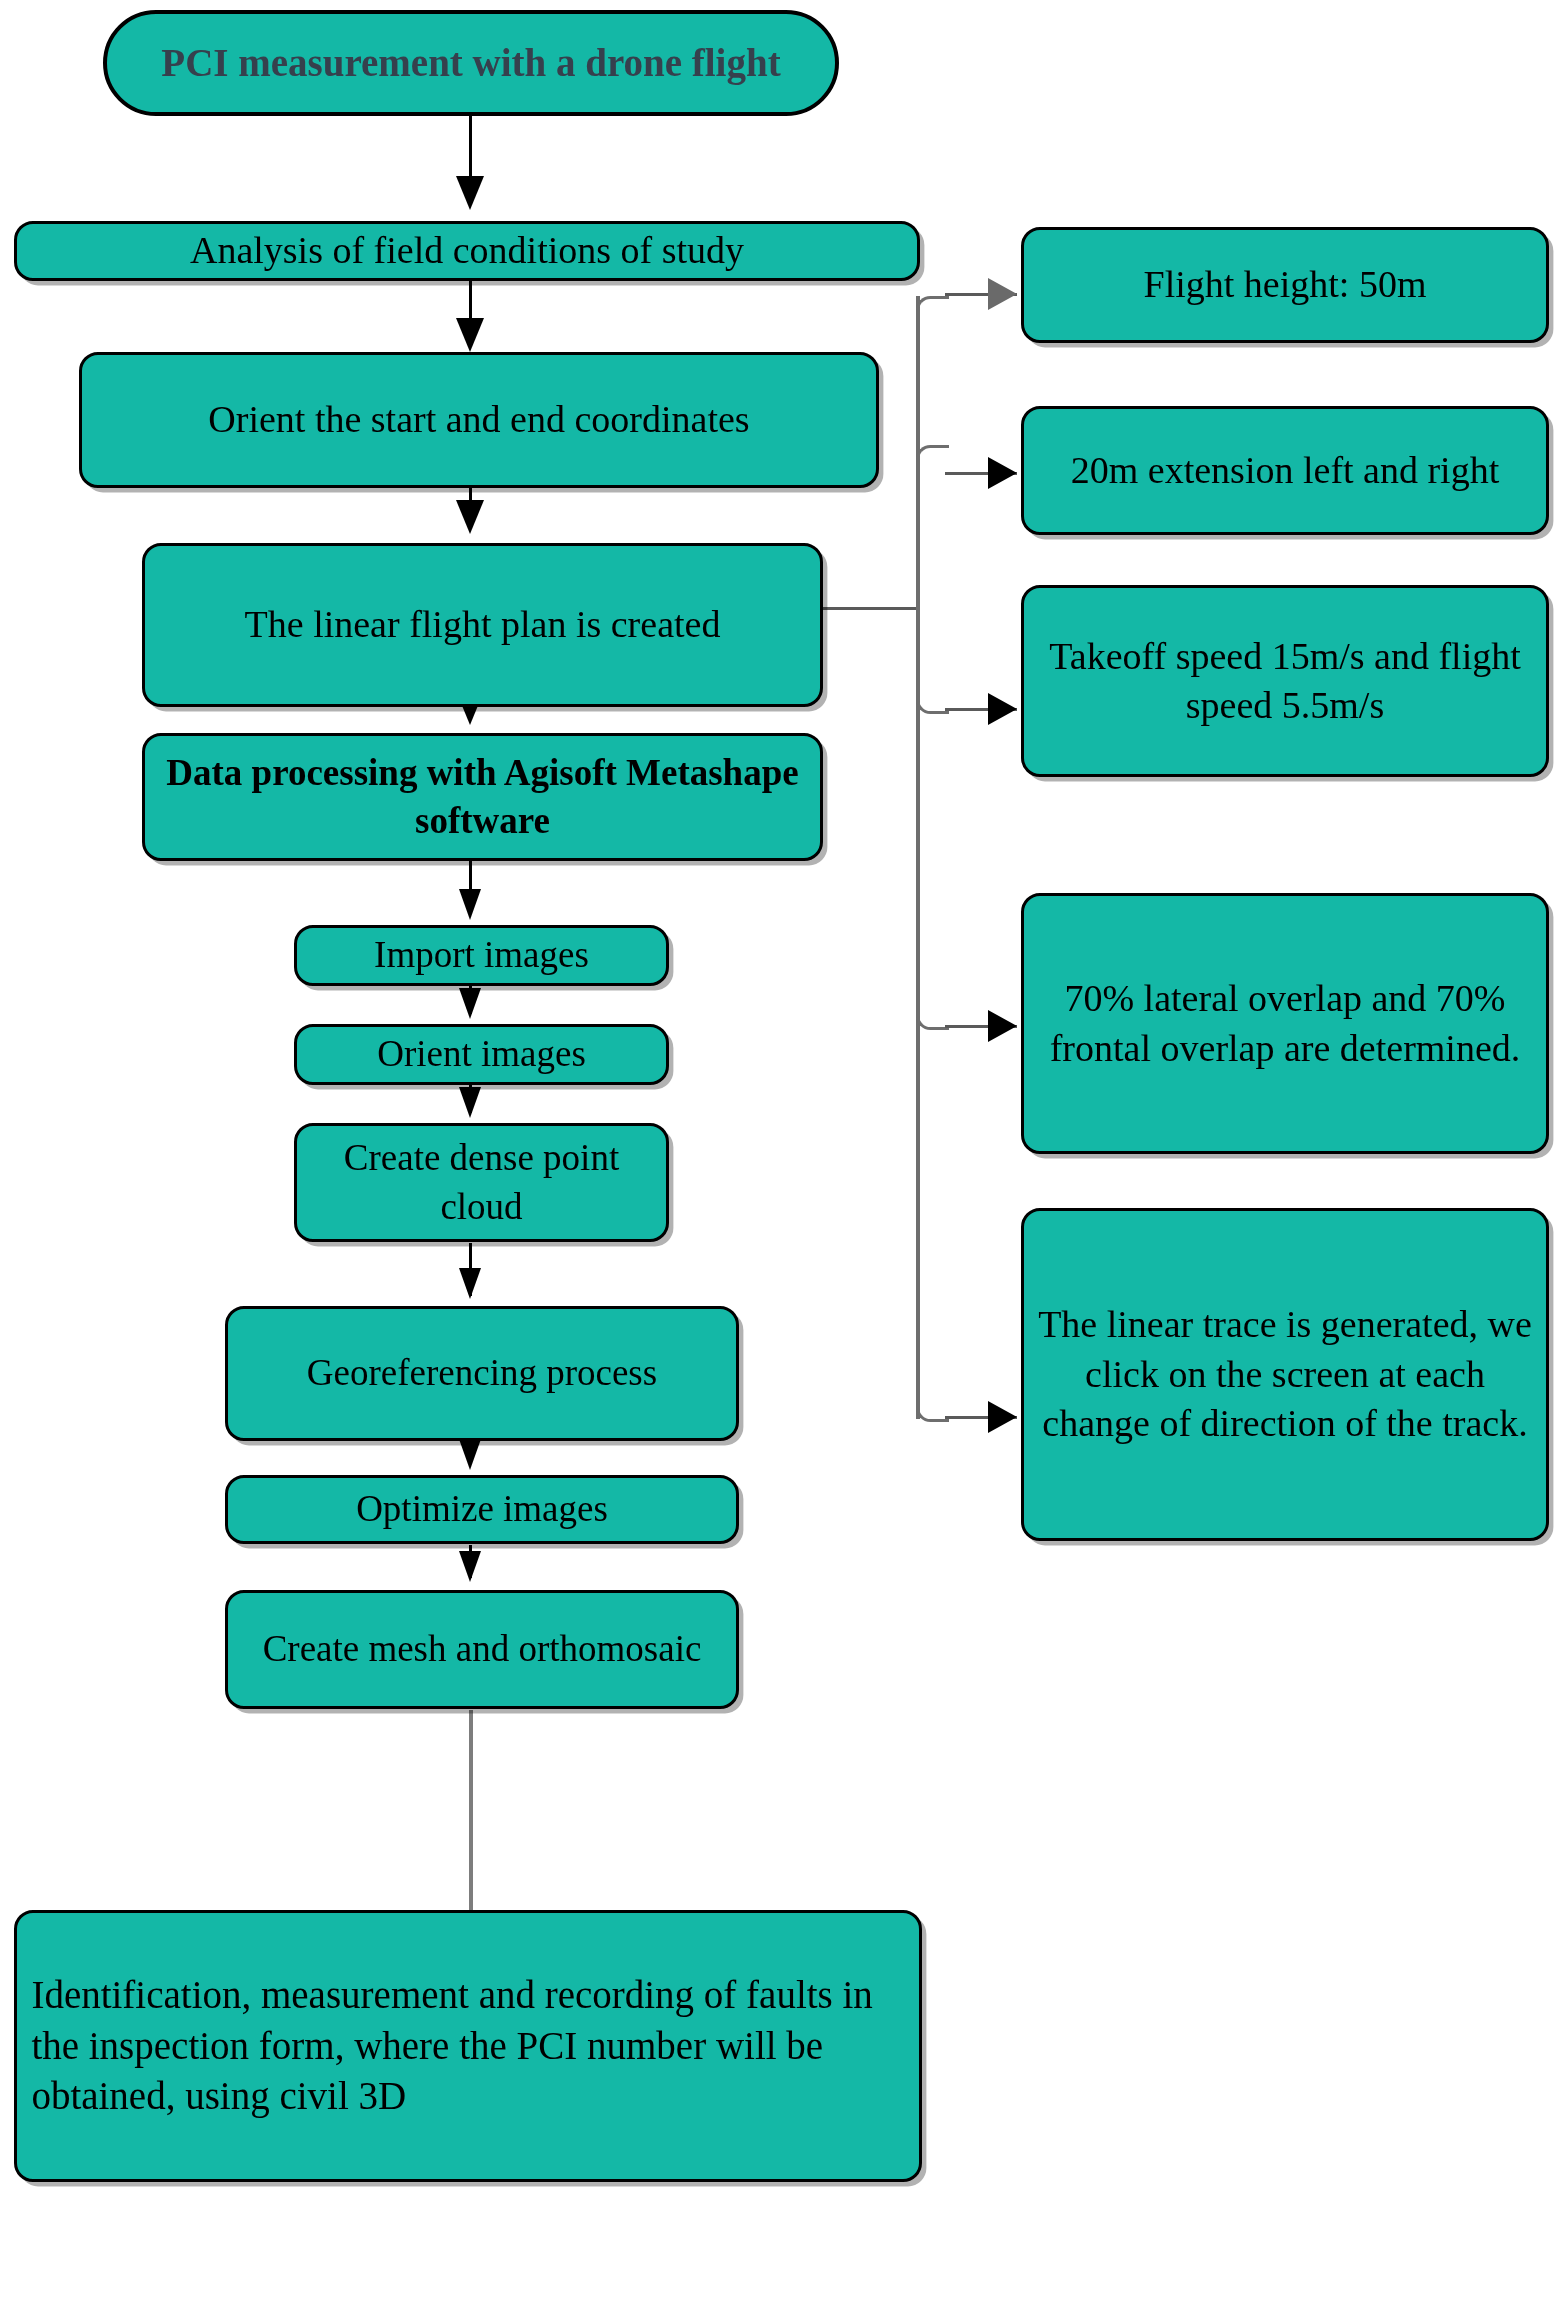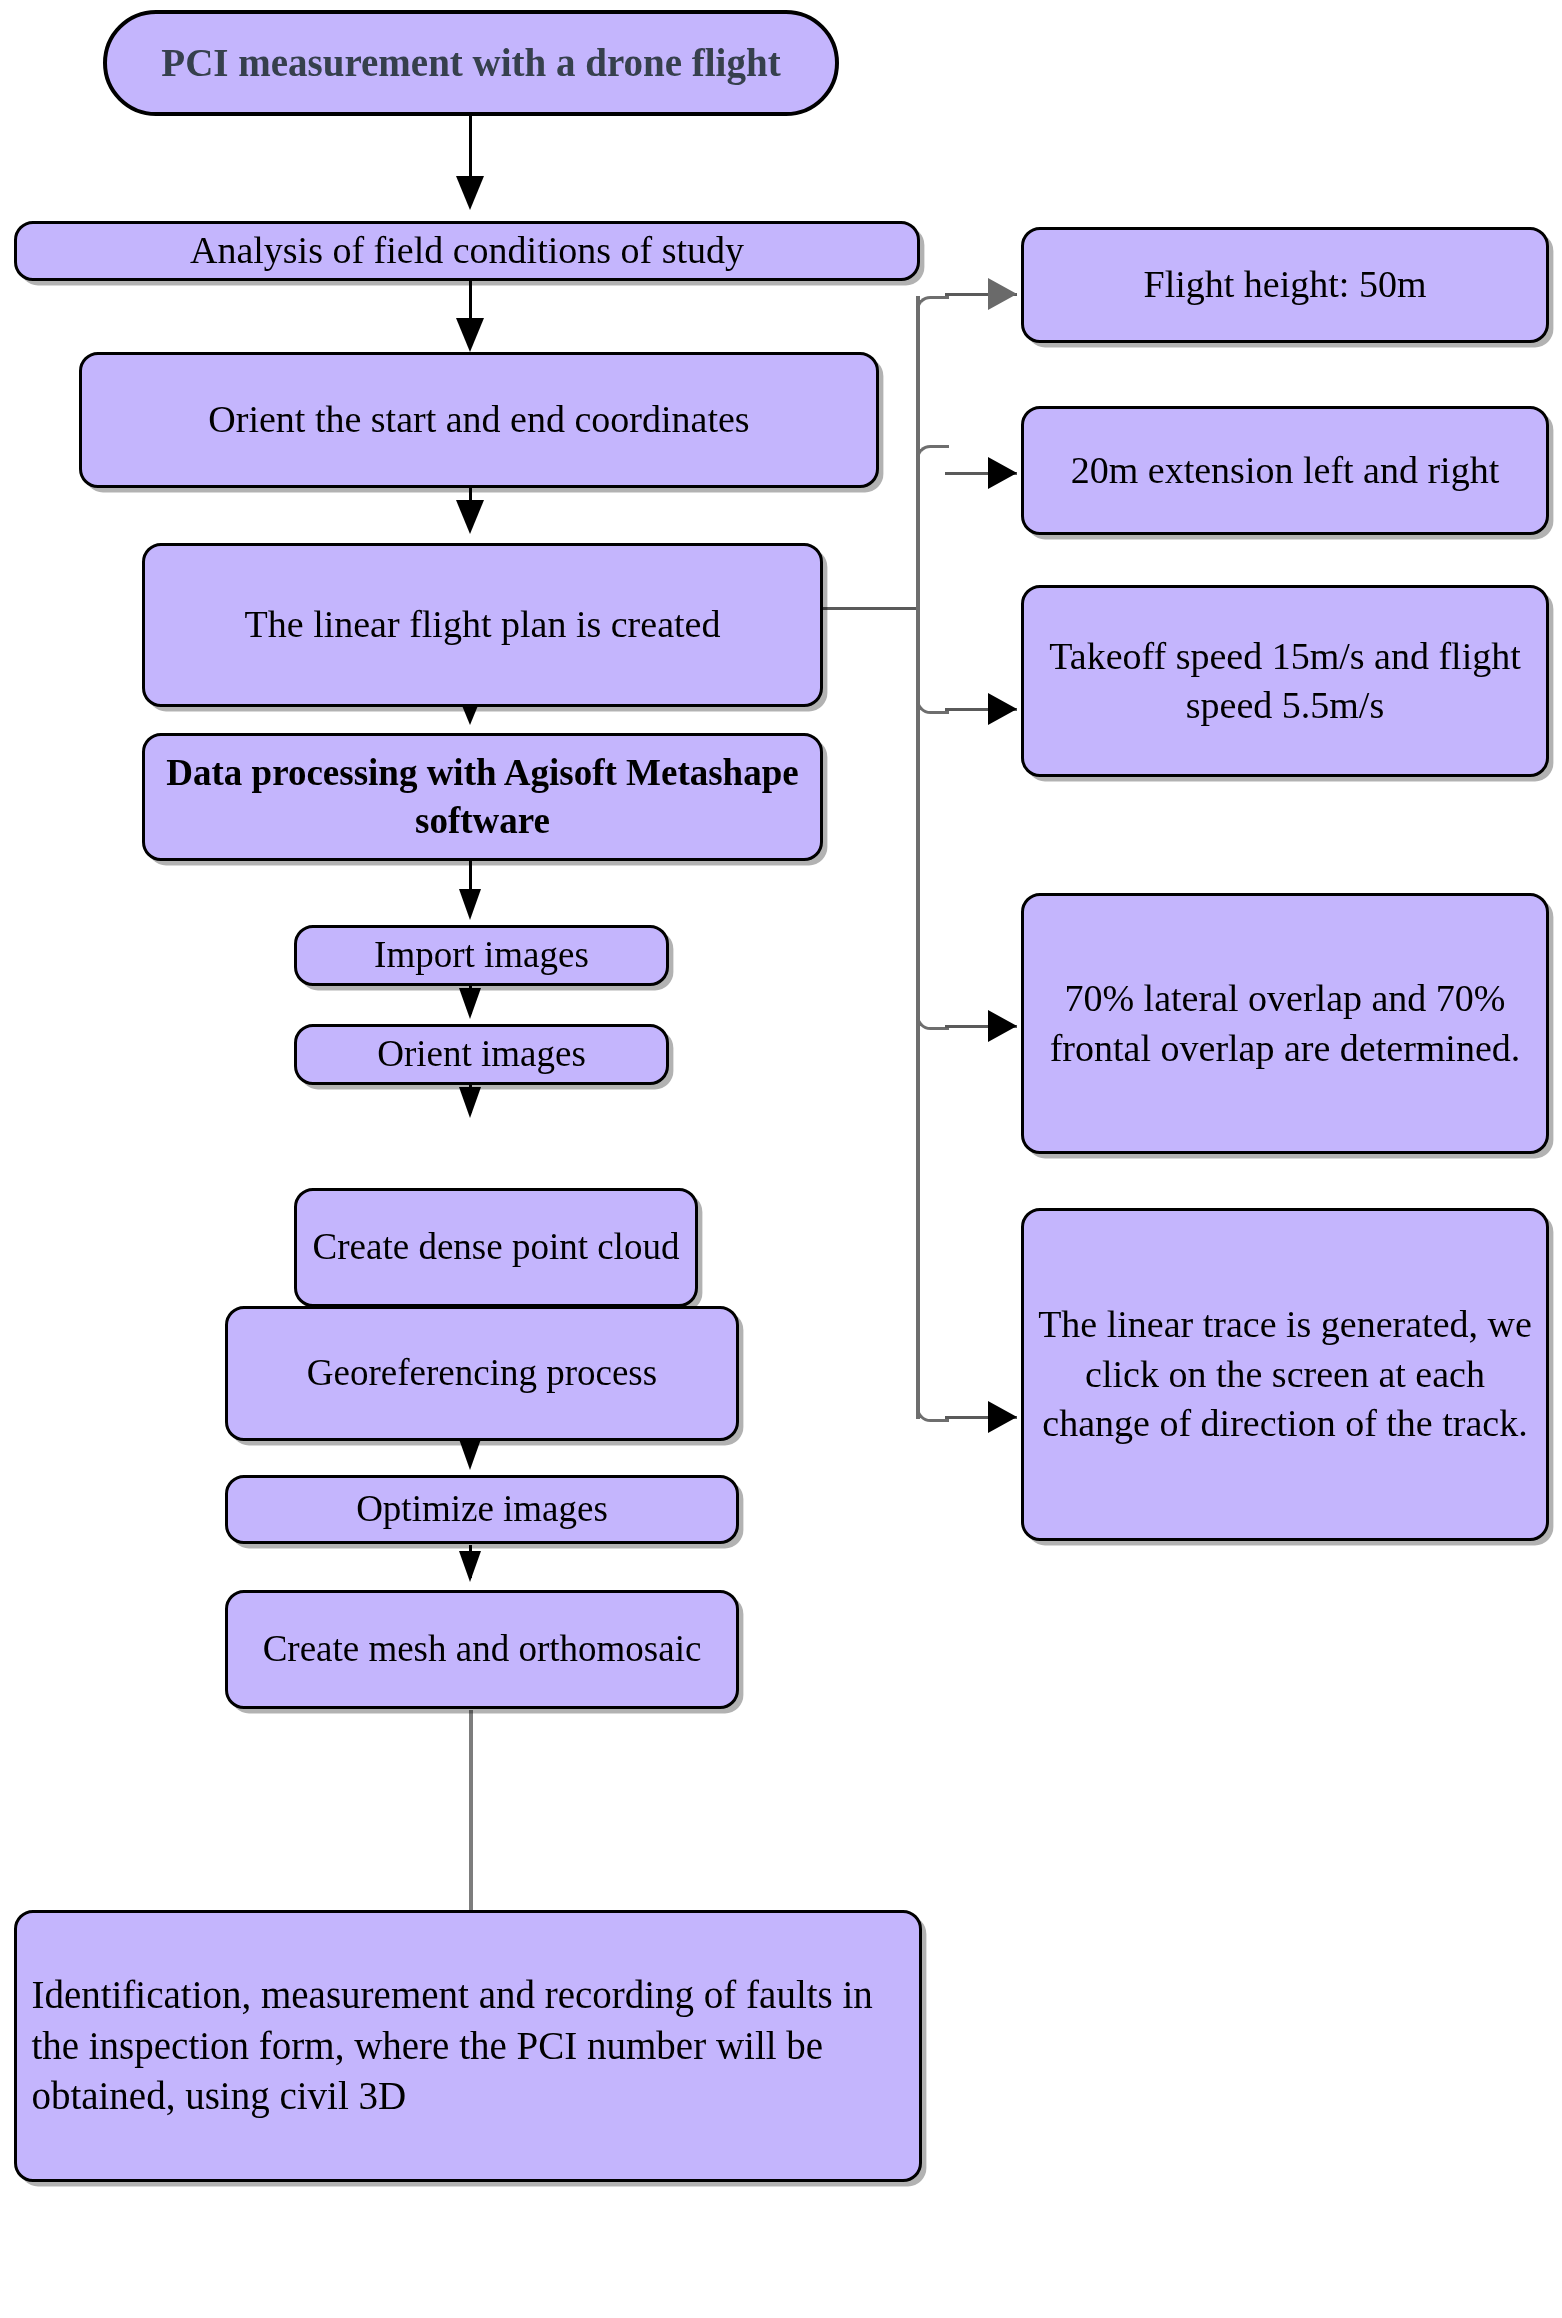--- a/index.html
+++ b/index.html
@@ -14,21 +14,21 @@
     width:1563px;
     height:2319px;
     background:#ffffff;
     overflow:hidden;
   }
 
   
   .node{
     position:absolute;
     box-sizing:border-box;
-    background:#c4b5fd;
+    background:#14b8a6;
     border:3.9px solid #000000;
     border-radius:19px;
     display:flex;
     align-items:center;
     justify-content:center;
     text-align:center;
     line-height:1.30;
     padding:3.3px 10px;
     box-shadow:5px 5px 0 -0.6px rgba(0,0,0,0.30);
     z-index:5;
@@ -148,21 +148,21 @@
   </div>
   <div class="vline" style="left:469px;top:986px;height:28px;"></div>
   <div class="arrow-down slim" style="left:459px;top:988px;"></div>
 
   <div class="node" style="left:294px;top:1024px;width:375px;height:61px;font-size:37px;justify-content:center;">
     <span class="txt">Orient images</span>
   </div>
   <div class="vline" style="left:469px;top:1085px;height:28px;"></div>
   <div class="arrow-down slim" style="left:459px;top:1087px;"></div>
 
-  <div class="node" style="left:294px;top:1188px;width:404px;height:119px;font-size:37px;">
+  <div class="node" style="left:294px;top:1123px;width:375px;height:119px;font-size:37px;">
     <span class="txt">Create dense point cloud</span>
   </div>
   <div class="vline" style="left:469px;top:1243px;height:53px;"></div>
   <div class="arrow-down slim" style="left:459px;top:1268px;"></div>
 
   <div class="node" style="left:225px;top:1306px;width:514px;height:135px;font-size:37px;">
     <span class="txt">Georeferencing process</span>
   </div>
   <div class="vline" style="left:469px;top:1425px;height:39px;"></div>
   <div class="arrow-down slim" style="left:459px;top:1439px;"></div>

